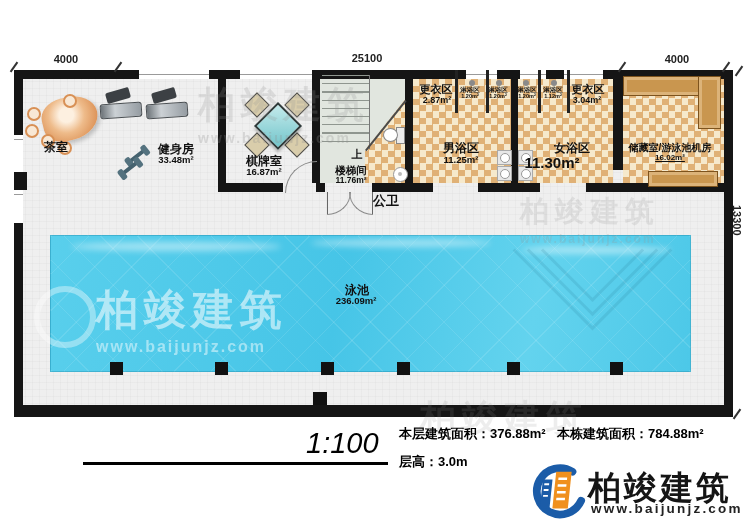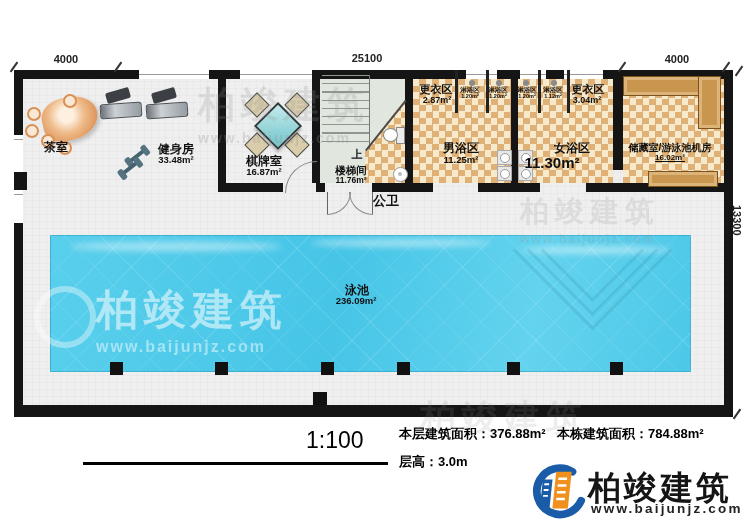--- a/index.html
+++ b/index.html
@@ -66,21 +66,21 @@
   .toilet-tank{width:7px;height:15px;background:#ececec;border:1.5px solid #888;}
   .sink{width:13px;height:13px;border-radius:50%;background:#fff;border:1.5px solid #999;}
   .sink::after{content:"";position:absolute;left:3.5px;top:3.5px;width:4px;height:4px;border-radius:50%;background:#bbb;}
   
   .wm{pointer-events:none;white-space:nowrap;font-weight:bold;}
   .wm .l1{display:block;letter-spacing:6px;}
   .wm .l2{display:block;letter-spacing:2px;}
   .wmring{width:50px;height:50px;border-radius:50%;border:6px solid rgba(255,255,255,.38);}
   
   .title-cn{font-size:31px;letter-spacing:2px;font-weight:500;color:#000;white-space:nowrap;}
-  .title-scale{font-size:23px;font-weight:500;color:#000;}
+  .title-scale{font-size:29px;font-weight:500;color:#000;font-style:italic;}
   .underline{background:#000;height:2.5px;}
   .stats{display:grid;grid-template-columns:158px auto;grid-column-gap:0;grid-row-gap:10px;
          font-size:13px;font-weight:bold;color:#000;white-space:nowrap;}
   .brandname{font-size:33px;font-weight:900;letter-spacing:3px;color:#151515;white-space:nowrap;}
   .brandsite{font-size:13.5px;font-weight:bold;letter-spacing:2.2px;color:#222;white-space:nowrap;}
 </style>
 </head>
 <body>
 
 <div class="canvas">

